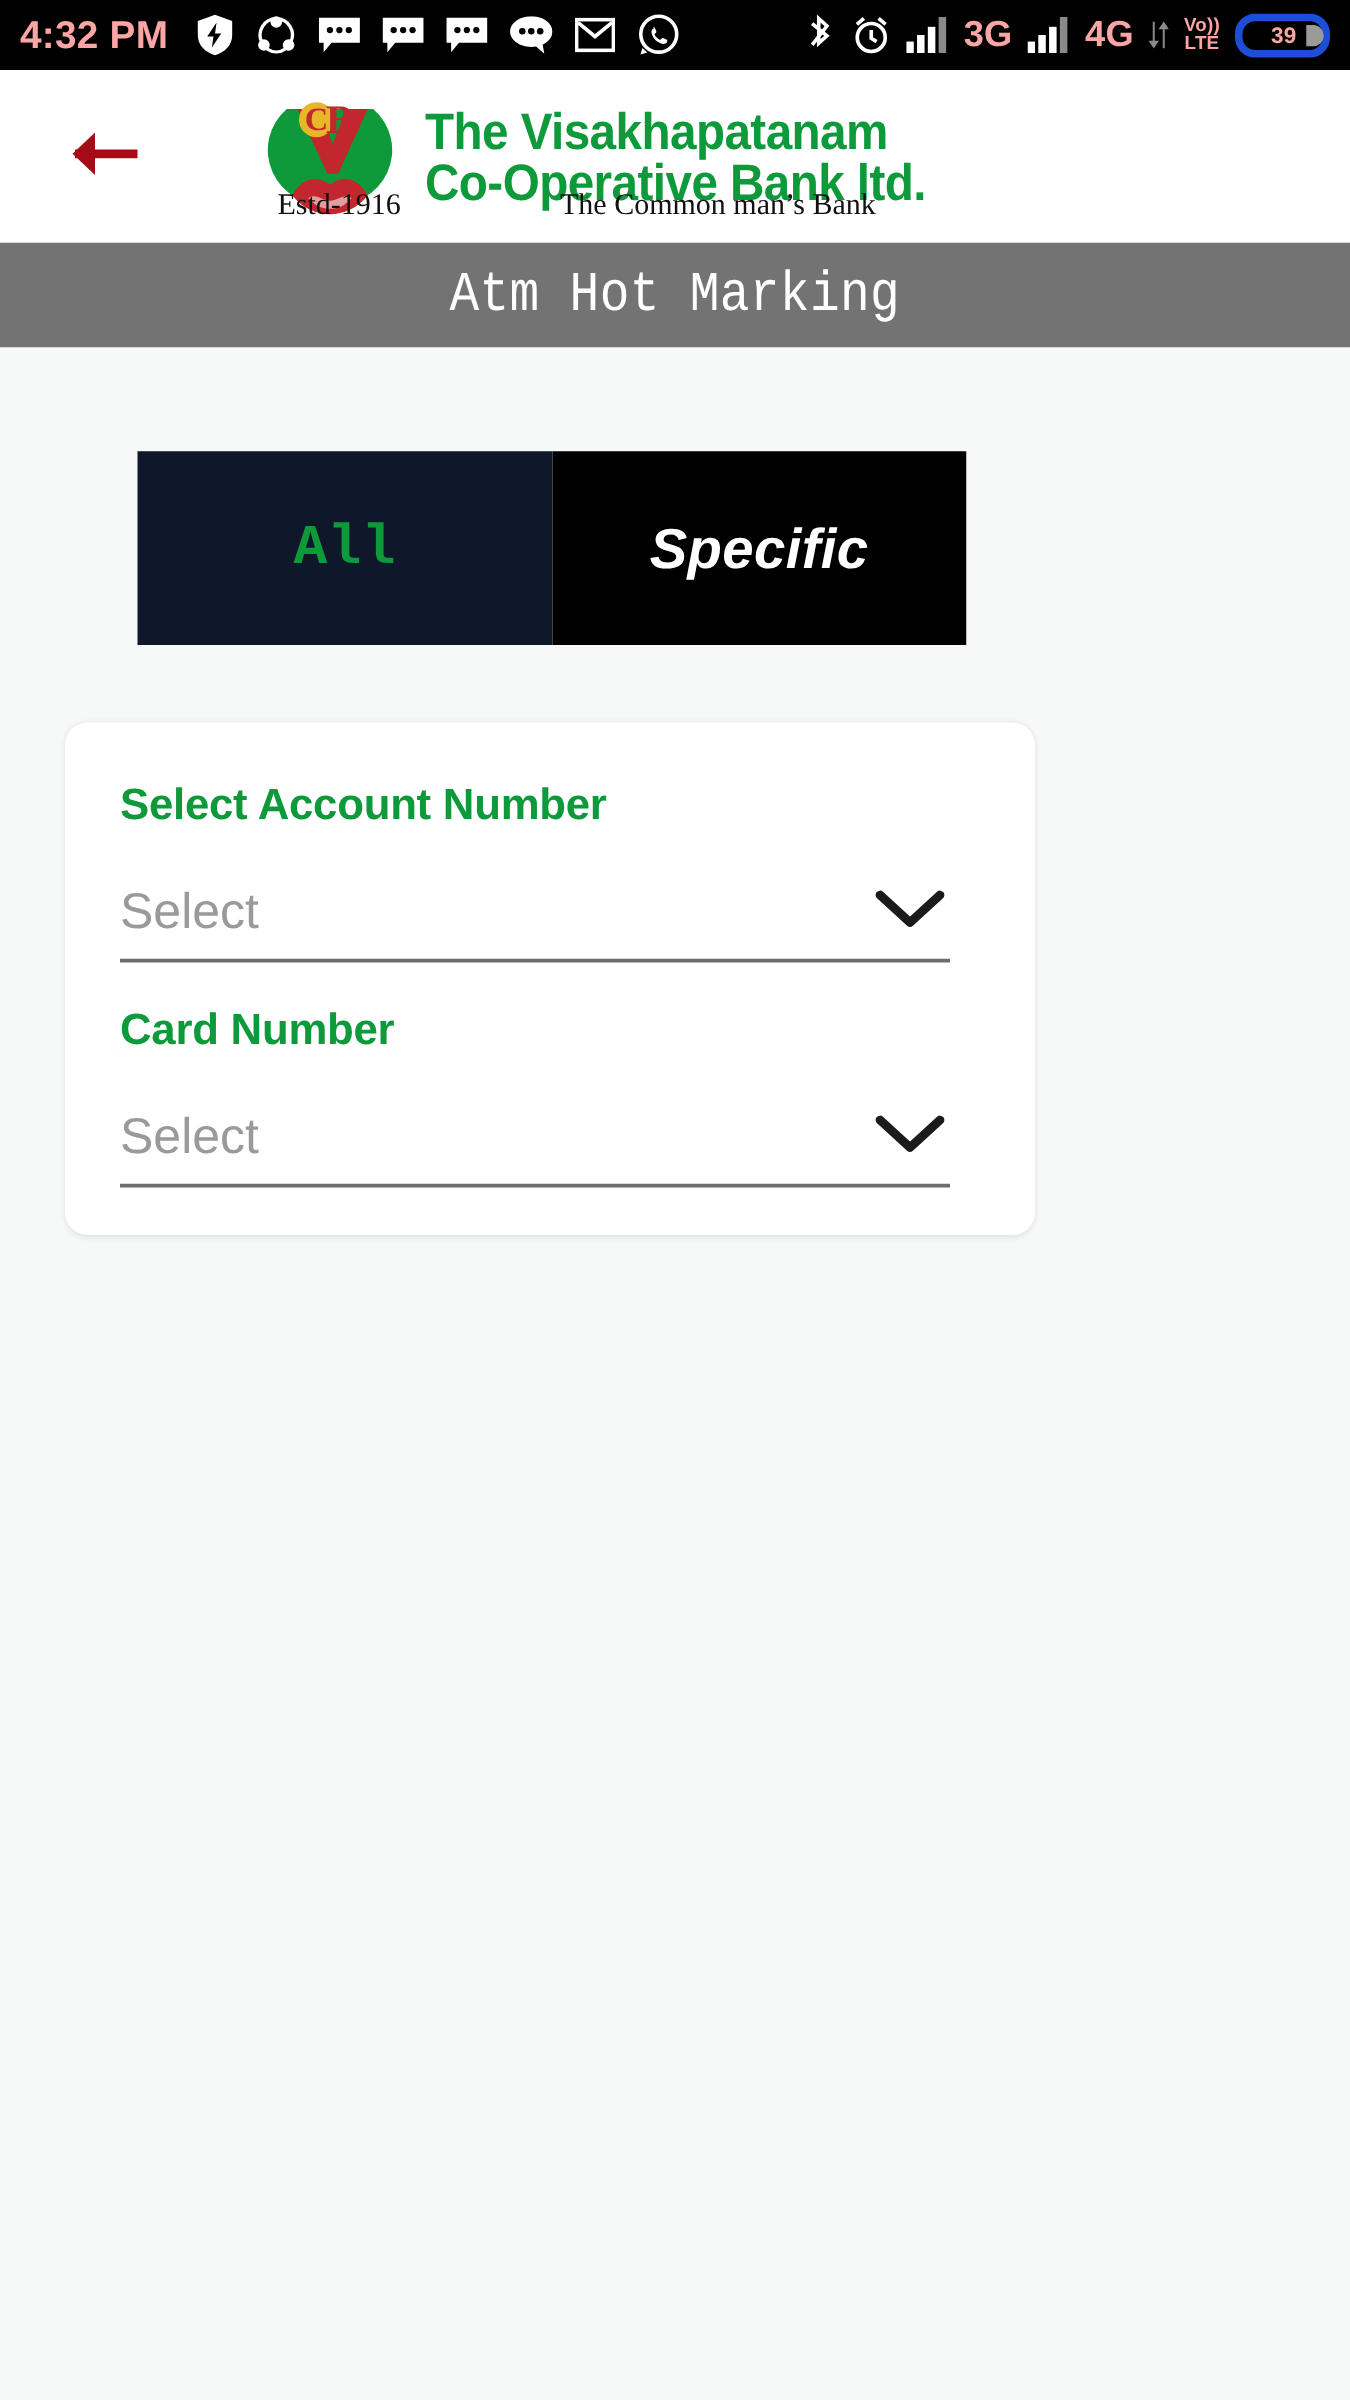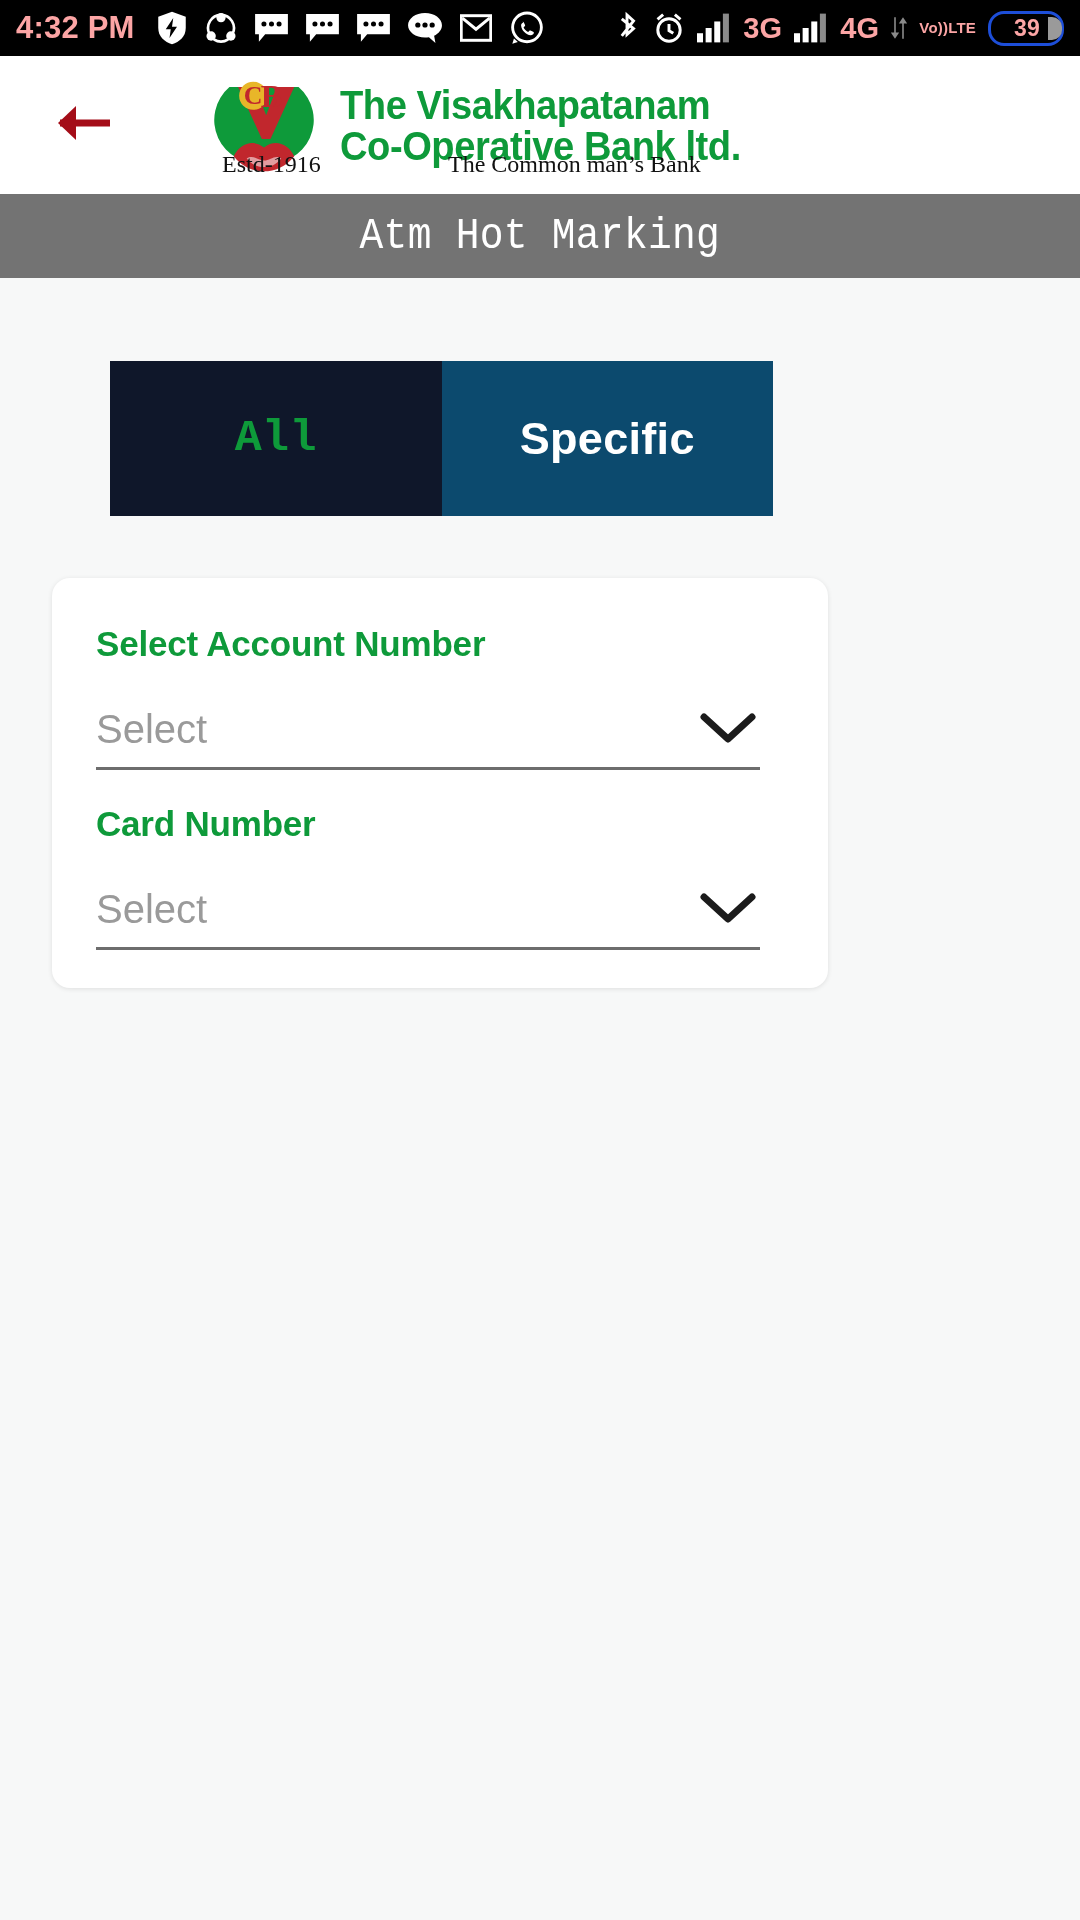--- a/index.html
+++ b/index.html
@@ -14,25 +14,25 @@
   .statusbar{
     height:56px; width:1080px; background:#000; color:#fca5a5;
     display:flex; align-items:center; padding:0 16px;
     font-size:30px; font-weight:700; letter-spacing:.2px;
   }
   .sb-time{ margin-right:22px; font-size:31px; font-weight:700; }
   .sb-left-icons{ display:flex; align-items:center; gap:18px; flex:1; }
   .sb-right-icons{ display:flex; align-items:center; gap:12px; }
   .sb-ico{ display:inline-flex; align-items:center; justify-content:center; }
   .sb-net{ font-size:29px; font-weight:700; }
-  .volte{ display:flex; flex-direction:row; line-height:.95; font-size:15px;
+  .volte{ display:flex; flex-direction:column; line-height:.95; font-size:15px;
           font-weight:700; text-align:center; }
   .battery{
-    border:3px solid #1d4ed8; border-radius:16px; padding:1px 10px 1px 12px;
-    font-size:23px; font-weight:700; display:flex; align-items:center;
+    border:6px solid #1d4ed8; border-radius:16px; padding:1px 10px 1px 12px;
+    font-size:18px; font-weight:700; display:flex; align-items:center;
     min-width:76px; justify-content:center; position:relative;
   }
   .battery::after{
     content:""; position:absolute; right:-1px; top:3px; bottom:3px; width:14px;
     background:#9a9a9a; border-radius:0 10px 10px 0;
   }
 
   
   .appbar{
     width:1080px; height:138px; background:#fff;
@@ -81,21 +81,21 @@
   .segment{
     position:absolute; top:83px; left:110px;
     display:flex; width:663px; height:155px;
   }
   .seg-btn{
     flex:1; display:flex; align-items:center; justify-content:center;
     font-size:45px; font-weight:700; cursor:pointer;
     letter-spacing:.3px;
   }
   .seg-inactive{ background:#0f172a; color:#0e9a3a;font-family:Liberation Mono, monospace; }
-  .seg-active{ background:#0c4a6e; color:#fff; }
+  .seg-active{ background:#000000; color:#fff;font-style:italic; }
 
   
   .card{
     position:absolute; top:300px; left:52px; width:776px; height:410px;
     background:#fff; border-radius:18px;
     box-shadow:0 1px 5px rgba(0,0,0,.10);
     padding:46px 68px 0 44px;
   }
   .field{ margin-bottom:16px; }
   .field-label{

